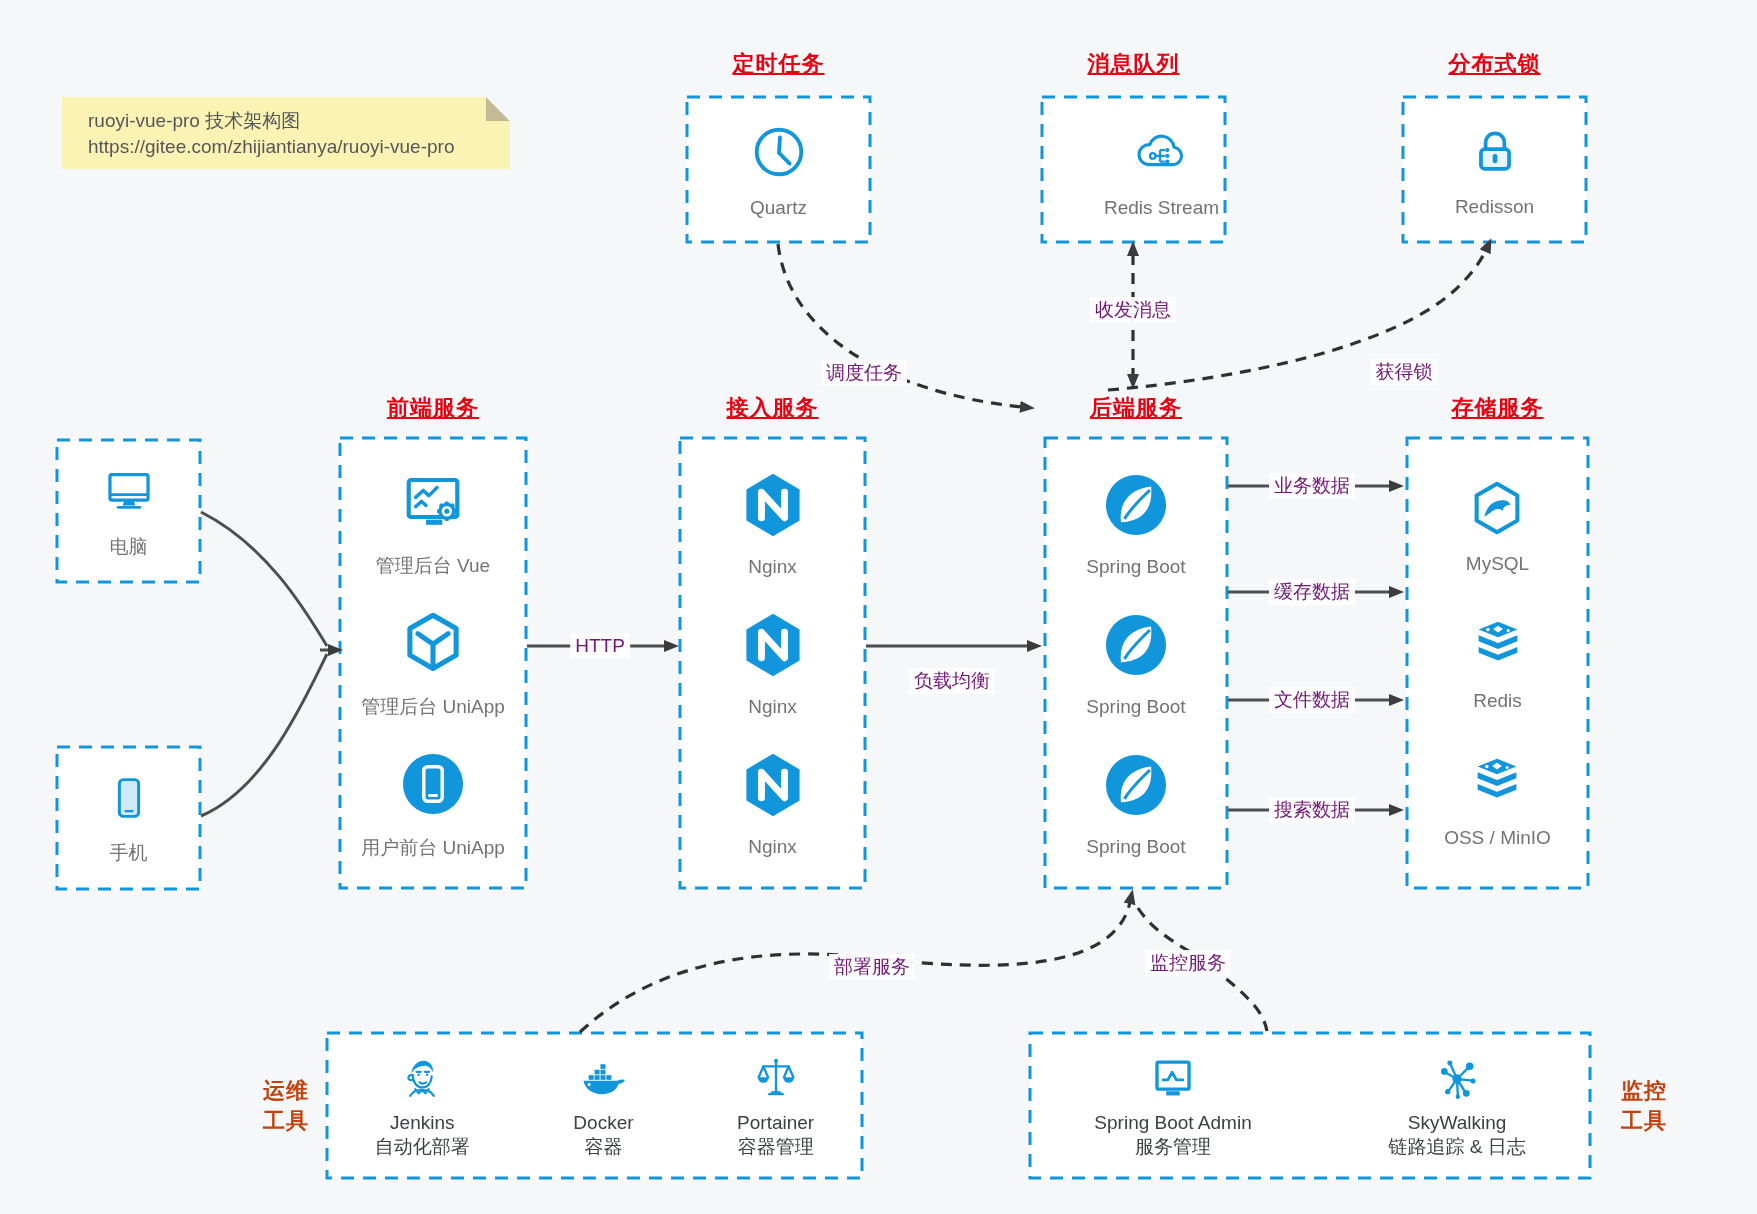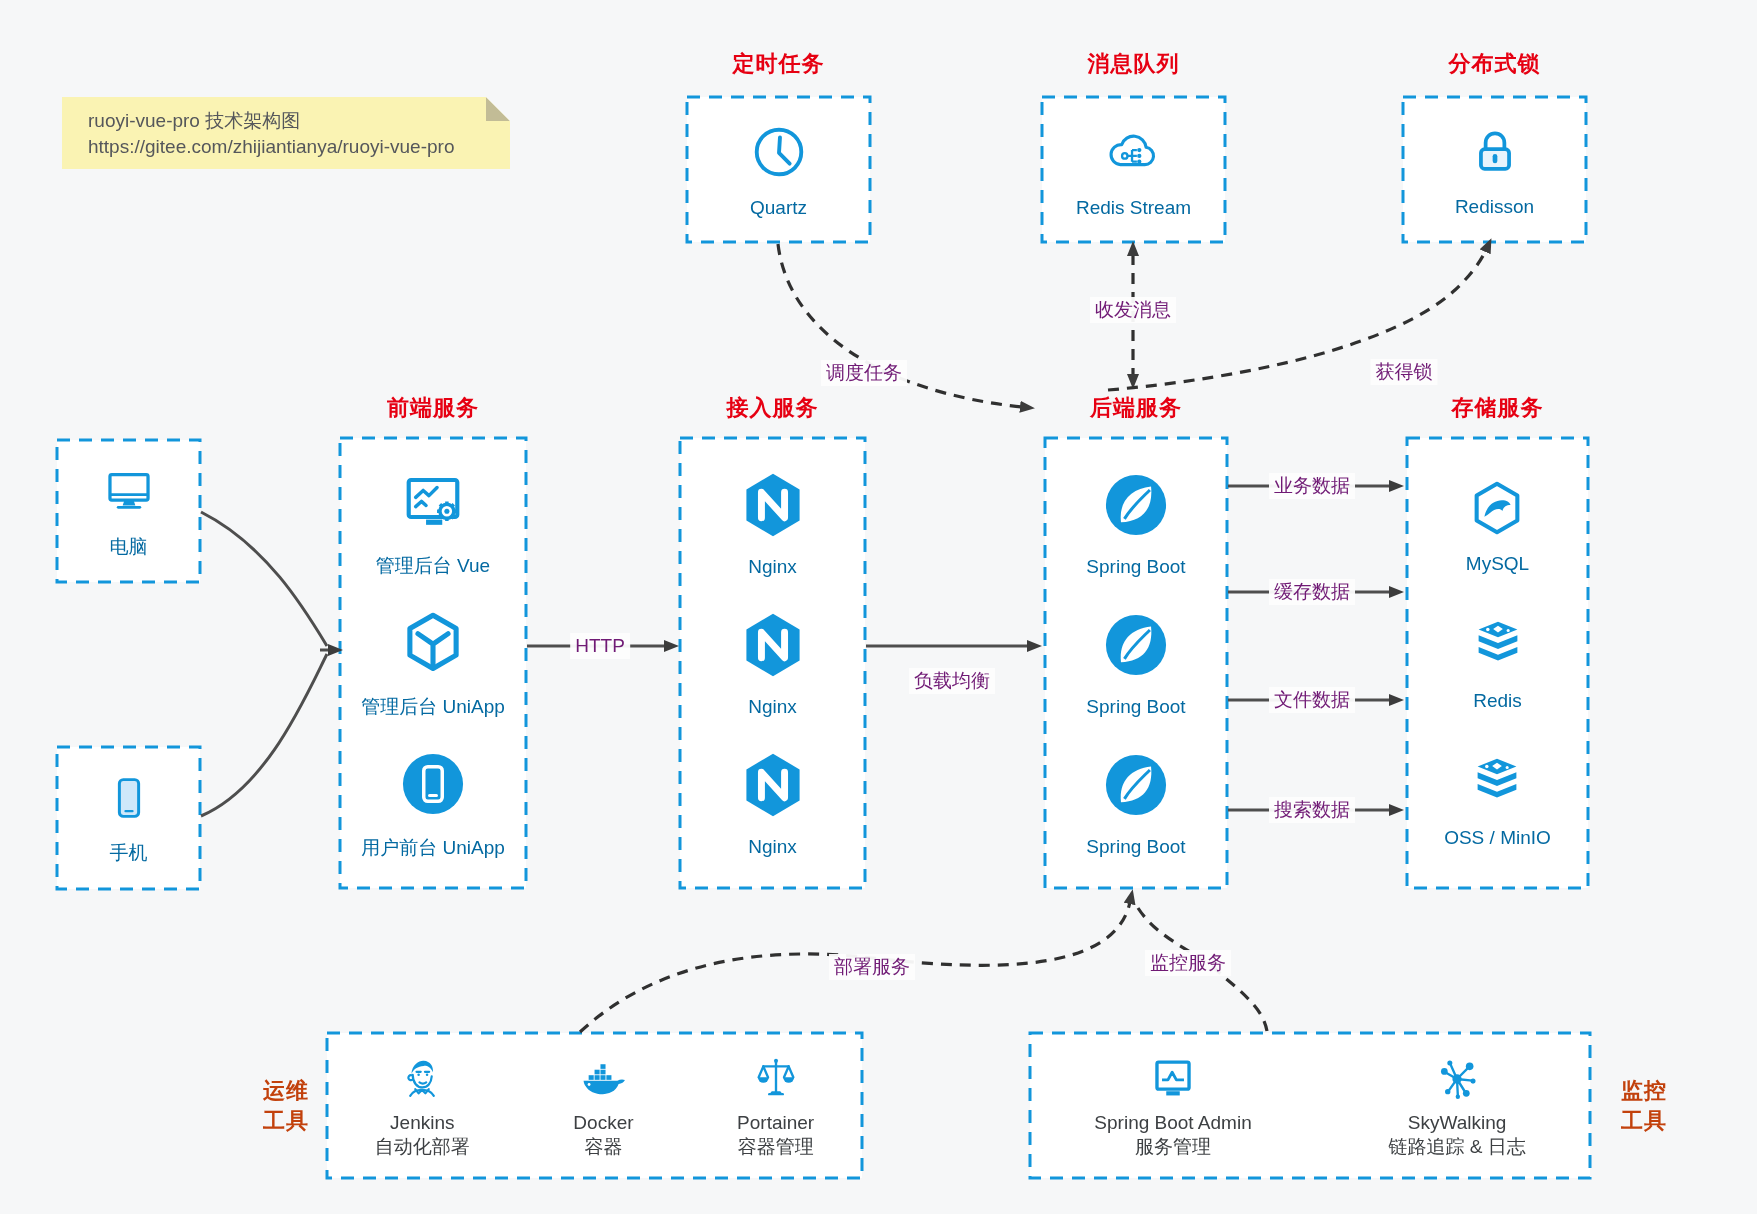--- a/index.html
+++ b/index.html
@@ -2,24 +2,24 @@
 <html><head>
 <meta charset="utf-8">
 <style>
   html,body{margin:0;padding:0;background:#f6f7f8;}
   body{font-family:"Liberation Sans","DejaVu Sans",sans-serif;}
   #stage{position:relative;width:1757px;height:1214px;background:#f6f7f8;overflow:hidden;}
   svg.layer{position:absolute;left:0;top:0;pointer-events:none;}
   #box-layer{z-index:0;}
   #connector-layer{z-index:1;}
   .content{position:absolute;z-index:2;}
-  .red-title{position:absolute;z-index:2;color:#e60012;font-weight:bold;font-size:22px;text-align:center;line-height:28px;letter-spacing:1px;}
+  .red-title{position:absolute;z-index:2;color:#e60012;font-weight:bold;font-size:22px;text-align:center;line-height:28px;letter-spacing:1px;text-decoration:underline;}
   .vcol{display:flex;flex-direction:column;align-items:center;justify-content:space-evenly;}
   .item{display:flex;flex-direction:column;align-items:center;}
-  .item-label{margin-top:14px;font-size:19px;color:#0369a1;white-space:nowrap;}
+  .item-label{margin-top:14px;font-size:19px;color:#737373;white-space:nowrap;}
   .hrow{display:flex;flex-direction:row;align-items:center;justify-content:space-around;gap:8px;}
   .bitem{display:flex;flex-direction:column;align-items:center;}
   .bitem .nm{margin-top:5px;font-size:19px;color:#3d4043;line-height:24px;white-space:nowrap;}
   .bitem .ds{font-size:19px;color:#3d4043;line-height:24px;white-space:nowrap;}
   .chip{position:absolute;z-index:3;transform:translate(-50%,-50%);background:rgba(253,253,253,0.95);
         padding:0 5px;font-size:19px;color:#701a75;line-height:26px;white-space:nowrap;}
   .note{position:absolute;left:62px;top:97px;width:448px;height:72px;background:#faf3b3;z-index:2;
         box-sizing:border-box;padding:11px 0 0 26px;}
   .note div{font-size:19px;color:#55575b;line-height:26px;white-space:nowrap;}
   .note-fold{position:absolute;top:0;right:0;z-index:3;}
@@ -90,21 +90,21 @@
   <div class="content vcol" style="left:687px;top:97px;width:183px;height:145px;">
     <div class="item">
       <svg width="62" height="62" viewBox="0 0 64 64">
         <circle cx="32" cy="32" r="23" fill="none" stroke="#1296db" stroke-width="4"></circle>
         <path d="M33 17 L32 33 L43 44" fill="none" stroke="#1296db" stroke-width="4" stroke-linecap="round" stroke-linejoin="round"></path>
       </svg>
       <div class="item-label">Quartz</div>
     </div>
   </div>
 
-  <div class="content vcol" style="left:1042px;top:97px;width:183px;height:145px;">
+  <div class="content vcol" style="left:1070px;top:97px;width:183px;height:145px;">
     <div class="item">
       <svg width="64" height="62" viewBox="0 0 64 64">
         <path d="M19 45 H44 A9 9 0 0 0 45.5 27.1 A13 13 0 0 0 20.3 24.4 A10 10 0 0 0 19 45 Z" fill="none" stroke="#1296db" stroke-width="3.2" stroke-linejoin="round"></path>
         <circle cx="23.5" cy="36" r="2.8" fill="none" stroke="#1296db" stroke-width="2.4"></circle>
         <path d="M26.5 36 H31 M31 30 V42 M31 30 H36 M31 36 H36 M31 42 H36" stroke="#1296db" stroke-width="2.4" fill="none"></path>
         <circle cx="38.5" cy="30" r="2.2" fill="#1296db"></circle>
         <circle cx="38.5" cy="36" r="2.2" fill="#1296db"></circle>
         <circle cx="38.5" cy="42" r="2.2" fill="#1296db"></circle>
       </svg>
       <div class="item-label">Redis Stream</div>

